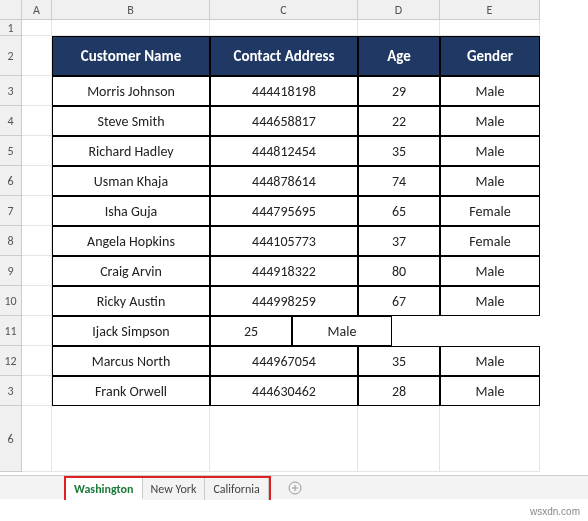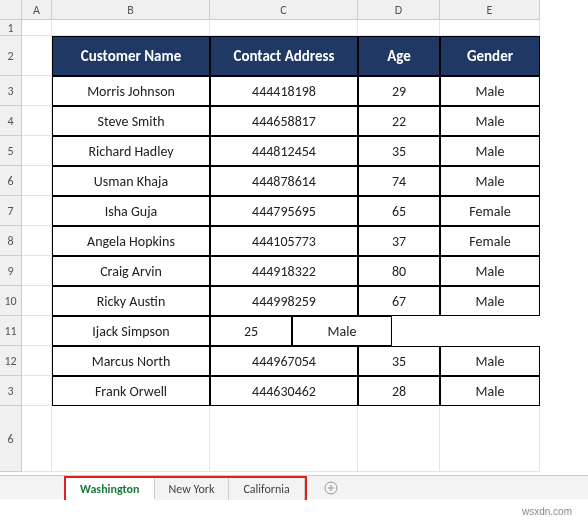--- a/index.html
+++ b/index.html
@@ -107,21 +107,21 @@
       align-items: center;
       padding-left: 64px;
     }
     .tabs-highlight {
       border: 2px solid #e02020;
       display: flex;
       height: 24px;
       align-items: stretch;
     }
     .tab {
-      padding: 0 14px;
+      padding: 0 8px;
       height: 22px;
       line-height: 22px;
       border-right: 1px solid #ccc;
       font-size: 12px;
       background: #f3f3f3;
       color: #444;
       cursor: pointer;
     }
     .tab.active {
       background: #ffffff;
@@ -135,21 +135,21 @@
       display: flex;
       align-items: center;
       justify-content: center;
       color: #888;
       margin-left: 10px;
       cursor: pointer;
     }
     .watermark {
       position: absolute;
       bottom: 4px;
-      right: 16px;
+      right: 8px;
       font-size: 10px;
       color: #888;
       font-family: Arial, sans-serif;
     }
     .nav-btn {
       width: 14px;
       height: 22px;
       display: flex;
       align-items: center;
       justify-content: center;

